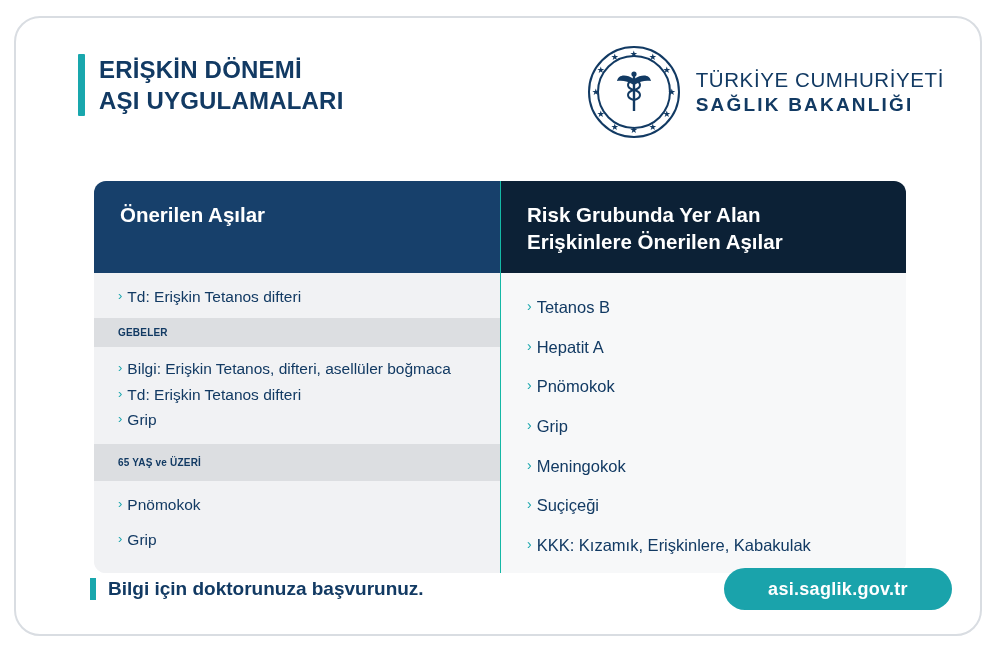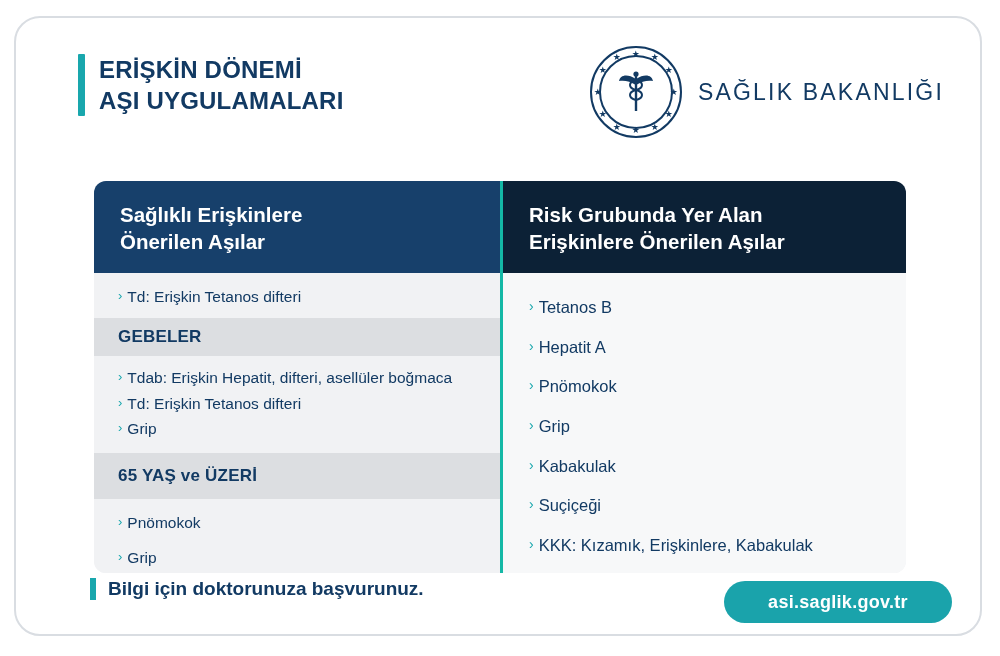--- a/index.html
+++ b/index.html
@@ -103,22 +103,22 @@
   .logo-text {
     color: #123a63;
     line-height: 1.25;
   }
   .logo-line1 {
     font-size: 20.5px;
     letter-spacing: 0.6px;
     display: block;
   }
   .logo-line2 {
-    font-size: 23px;
-    font-weight: normal;
+    font-size: 19px;
+    font-weight: bold;
     letter-spacing: 2.2px;
     display: block;
   }
 
   
   .panels {
     position: absolute;
     left: 78px;
     top: 163px;
     width: 812px;
@@ -127,21 +127,21 @@
     overflow: hidden;
     display: flex;
     background: #f1f2f4;
   }
   .panel {
     width: 50%;
     position: relative;
     box-sizing: border-box;
   }
   .panel.left { background: #f1f2f4; }
-  .panel.right { background: #f7f8f9; border-left: 3px solid #14b8a6; }
+  .panel.right { background: #f7f8f9; border-left: 1px solid #14b8a6; }
 
   .panel-head {
     height: 92px;
     box-sizing: border-box;
     padding: 20px 26px 0 26px;
     color: #ffffff;
     font-weight: bold;
     font-size: 20.5px;
     line-height: 27px;
   }
@@ -168,21 +168,21 @@
     flex: none;
   }
 
   .left-list-1 { padding: 14px 24px 12px 24px; }
   .left-list-1 .item { margin: 0; }
 
   .subhead {
     background: #dcdee1;
     color: #123a63;
     font-weight: bold;
-    font-size: 17px;
+    font-size: 10px;
     padding: 9px 24px 9px 24px;
     letter-spacing: 0.2px;
   }
   .subhead.tall { padding: 13px 36px 13px 24px; }
 
   .left-list-2 { padding: 12px 24px 8px 24px; }
   .left-list-2 .item { margin-bottom: 6px; }
 
   .left-list-3 { padding: 14px 24px 10px 24px; }
   .left-list-3 .item { margin-bottom: 16px; }
@@ -230,21 +230,20 @@
     height: 42px;
     border-radius: 21px;
     background: #1aa3ab;
     color: #ffffff;
     font-weight: bold;
     font-size: 18px;
     letter-spacing: 0.3px;
     display: flex;
     align-items: center;
     justify-content: center;
-    margin-top: 13px;
   }
 </style>
 </head>
 <body>
 
 <div class="card">
 
   <div class="header">
     <div class="title-wrap">
       <div class="title-bar"></div>
@@ -273,47 +272,47 @@
         <svg class="caduceus" width="40" height="46" viewBox="0 0 40 46">
           <line x1="20" y1="6" x2="20" y2="42" stroke="#123a63" stroke-width="2.4"></line>
           <circle cx="20" cy="5" r="2.6" fill="#123a63"></circle>
           <path d="M20 11 C12 13 12 19 20 21 C28 23 28 29 20 31" stroke="#123a63" stroke-width="2" fill="none"></path>
           <path d="M20 11 C28 13 28 19 20 21 C12 23 12 29 20 31" stroke="#123a63" stroke-width="2" fill="none"></path>
           <path d="M20 10 C11 4 4 6 3 12 C8 11 14 12 20 16" fill="#123a63"></path>
           <path d="M20 10 C29 4 36 6 37 12 C32 11 26 12 20 16" fill="#123a63"></path>
         </svg>
       </div>
       <div class="logo-text">
+        <span class="logo-line1">TÜRKİYE CUMHURİYETİ</span>
         <span class="logo-line2">SAĞLIK BAKANLIĞI</span>
       </div>
     </div>
   </div>
 
   <div class="panels">
 
     <div class="panel left">
       <div class="panel-head">
-        <span class="head-line">Sağlıklı Erişkinlere</span>
         <span class="head-line">Önerilen Aşılar</span>
       </div>
       <div class="panel-body">
 
         <div class="left-list-1">
           <div class="item">
             <span class="chev">›</span>
             <span>Td: Erişkin Tetanos difteri</span>
           </div>
         </div>
 
         <div class="subhead">GEBELER</div>
 
         <div class="left-list-2">
           <div class="item">
             <span class="chev">›</span>
-            <span>Tdab: Erişkin Hepatit, difteri, asellüler boğmaca</span>
+            <span>Bilgi: Erişkin Tetanos, difteri, asellüler boğmaca</span>
           </div>
           <div class="item">
             <span class="chev">›</span>
             <span>Td: Erişkin Tetanos difteri</span>
           </div>
           <div class="item">
             <span class="chev">›</span>
             <span>Grip</span>
           </div>
         </div>
@@ -351,21 +350,21 @@
         <div class="item">
           <span class="chev">›</span>
           <span>Pnömokok</span>
         </div>
         <div class="item">
           <span class="chev">›</span>
           <span>Grip</span>
         </div>
         <div class="item">
           <span class="chev">›</span>
-          <span>Kabakulak</span>
+          <span>Meningokok</span>
         </div>
         <div class="item">
           <span class="chev">›</span>
           <span>Suçiçeği</span>
         </div>
         <div class="item">
           <span class="chev">›</span>
           <span>KKK: Kızamık, Erişkinlere, Kabakulak</span>
         </div>
       </div>

